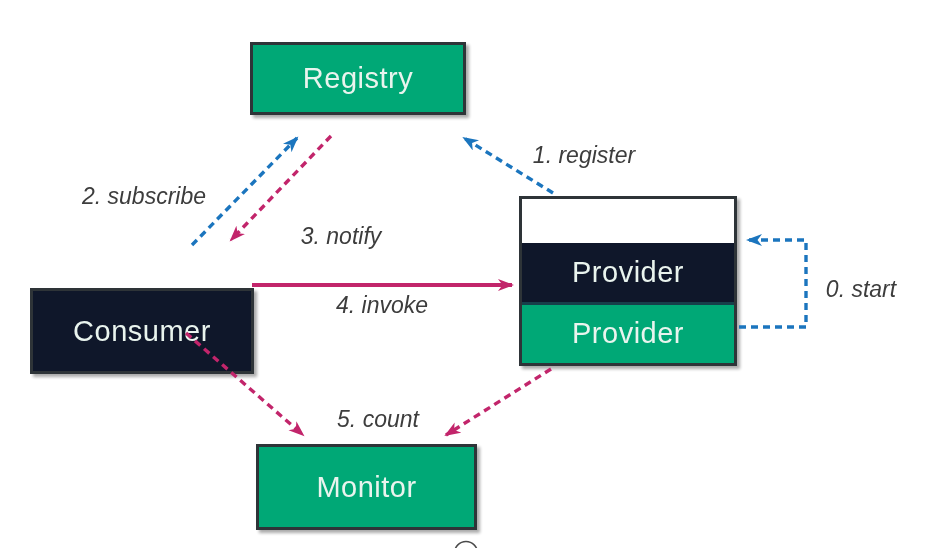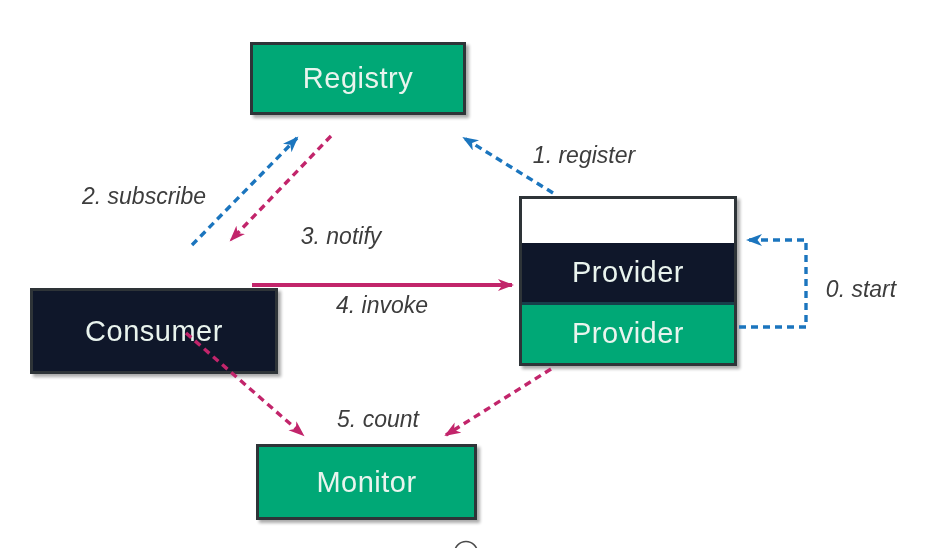--- a/index.html
+++ b/index.html
@@ -37,34 +37,34 @@
 </style>
 </head>
 <body>
 
 <div class="canvas">
 
   <div class="node green" style="left:250px;top:42px;width:216px;height:73px;">
     <span>Registry</span>
   </div>
 
-  <div class="node blue" style="left:30px;top:244px;width:248px;height:86px;">
+  <div class="node blue" style="left:30px;top:244px;width:224px;height:86px;">
     <span>Consumer</span>
   </div>
 
   <div class="group" style="left:519px;top:196px;width:218px;height:170px;">
     <div class="half blue">
       <span>Provider</span>
     </div>
     <div class="half green">
       <span>Provider</span>
     </div>
   </div>
 
-  <div class="node green" style="left:256px;top:444px;width:221px;height:76px;">
+  <div class="node green" style="left:256px;top:444px;width:221px;height:86px;">
     <span>Monitor</span>
   </div>
 
   <div class="elabel" style="left:144px;top:196px;">2. subscribe</div>
   <div class="elabel" style="left:341px;top:196px;margin-top:40px;">3. notify</div>
   <div class="elabel" style="left:584px;top:155px;">1. register</div>
   <div class="elabel" style="left:382px;top:257px;margin-top:48px;">4. invoke</div>
   <div class="elabel" style="left:861px;top:289px;">0. start</div>
   <div class="elabel" style="left:378px;top:404px;margin-top:15px;">5. count</div>
 

